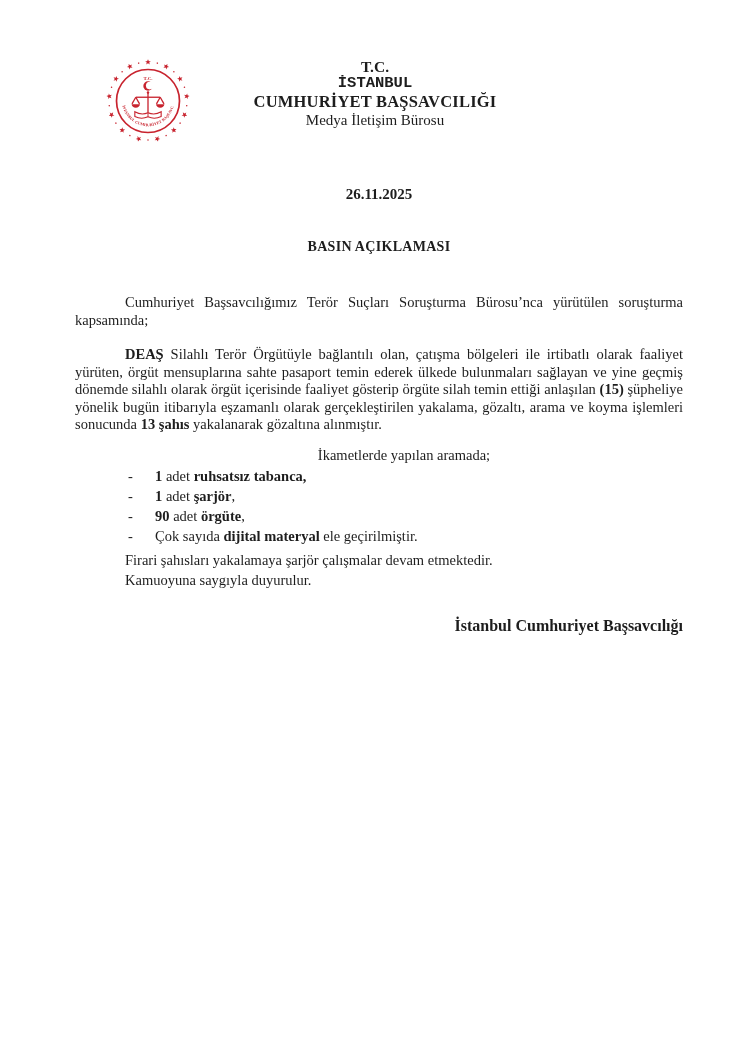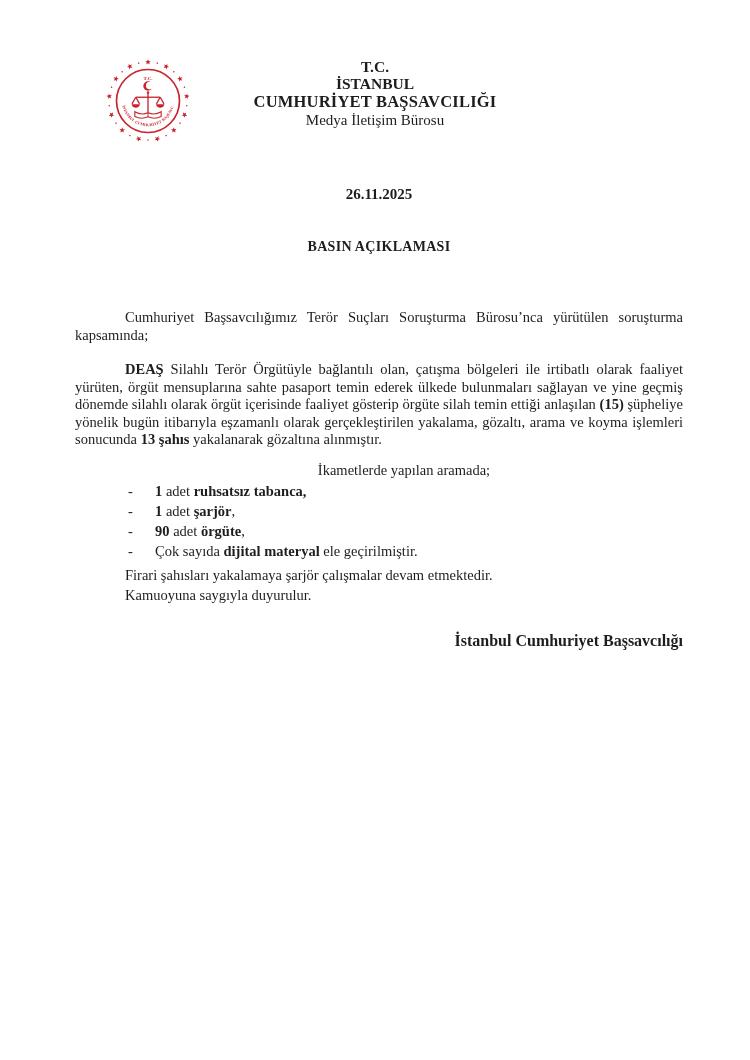--- a/index.html
+++ b/index.html
@@ -11,34 +11,34 @@
     font-family:"Liberation Serif","DejaVu Serif",serif;
     color:#1d1d1d;
     overflow:hidden;
   }
   
   .emblem{position:absolute;left:101px;top:54px;width:94px;height:94px;}
   .emblem svg{width:100%;height:100%;display:block;}
   
   .letterhead{padding-top:58px;text-align:center;}
   .lh-tc{font-size:15.5px;font-weight:bold;line-height:17px;}
-  .lh-city{font-size:15.5px;font-weight:bold;line-height:17px;}
+  .lh-city{font-size:15.5px;font-weight:bold;line-height:17px;font-family:Liberation Mono, monospace;}
   .lh-office{font-size:16.5px;font-weight:bold;line-height:19px;letter-spacing:.2px;}
   .lh-bureau{font-size:15px;line-height:18px;}
   
   .content{
     margin:0 67px 0 75px;
     font-size:14.5px;
     line-height:17.5px;
     text-align:justify;
   }
   .date{margin-top:57px;text-align:center;font-weight:bold;font-size:15px;line-height:17px;}
   .title{margin-top:33px;text-align:center;font-weight:bold;font-size:14px;letter-spacing:.3px;line-height:21px;text-indent:0;}
   .para{margin:0;text-indent:50px;}
-  .p1{margin-top:52px;}
+  .p1{margin-top:37px;}
   .p2{margin-top:17px;}
   .list-intro{margin-top:13px;text-align:center;}
   .list{margin-top:2px;}
   .list-row{display:flex;line-height:20px;text-align:left;}
   .list-row .dash{margin-left:53px;width:27px;flex:none;}
   .list-row .item-text{flex:1;}
   .p3{margin-top:6px;}
   .p4{margin-top:2px;}
   .signature{margin-top:28px;text-align:right;font-weight:bold;font-size:16px;line-height:17px;}
   b{font-weight:bold;}

